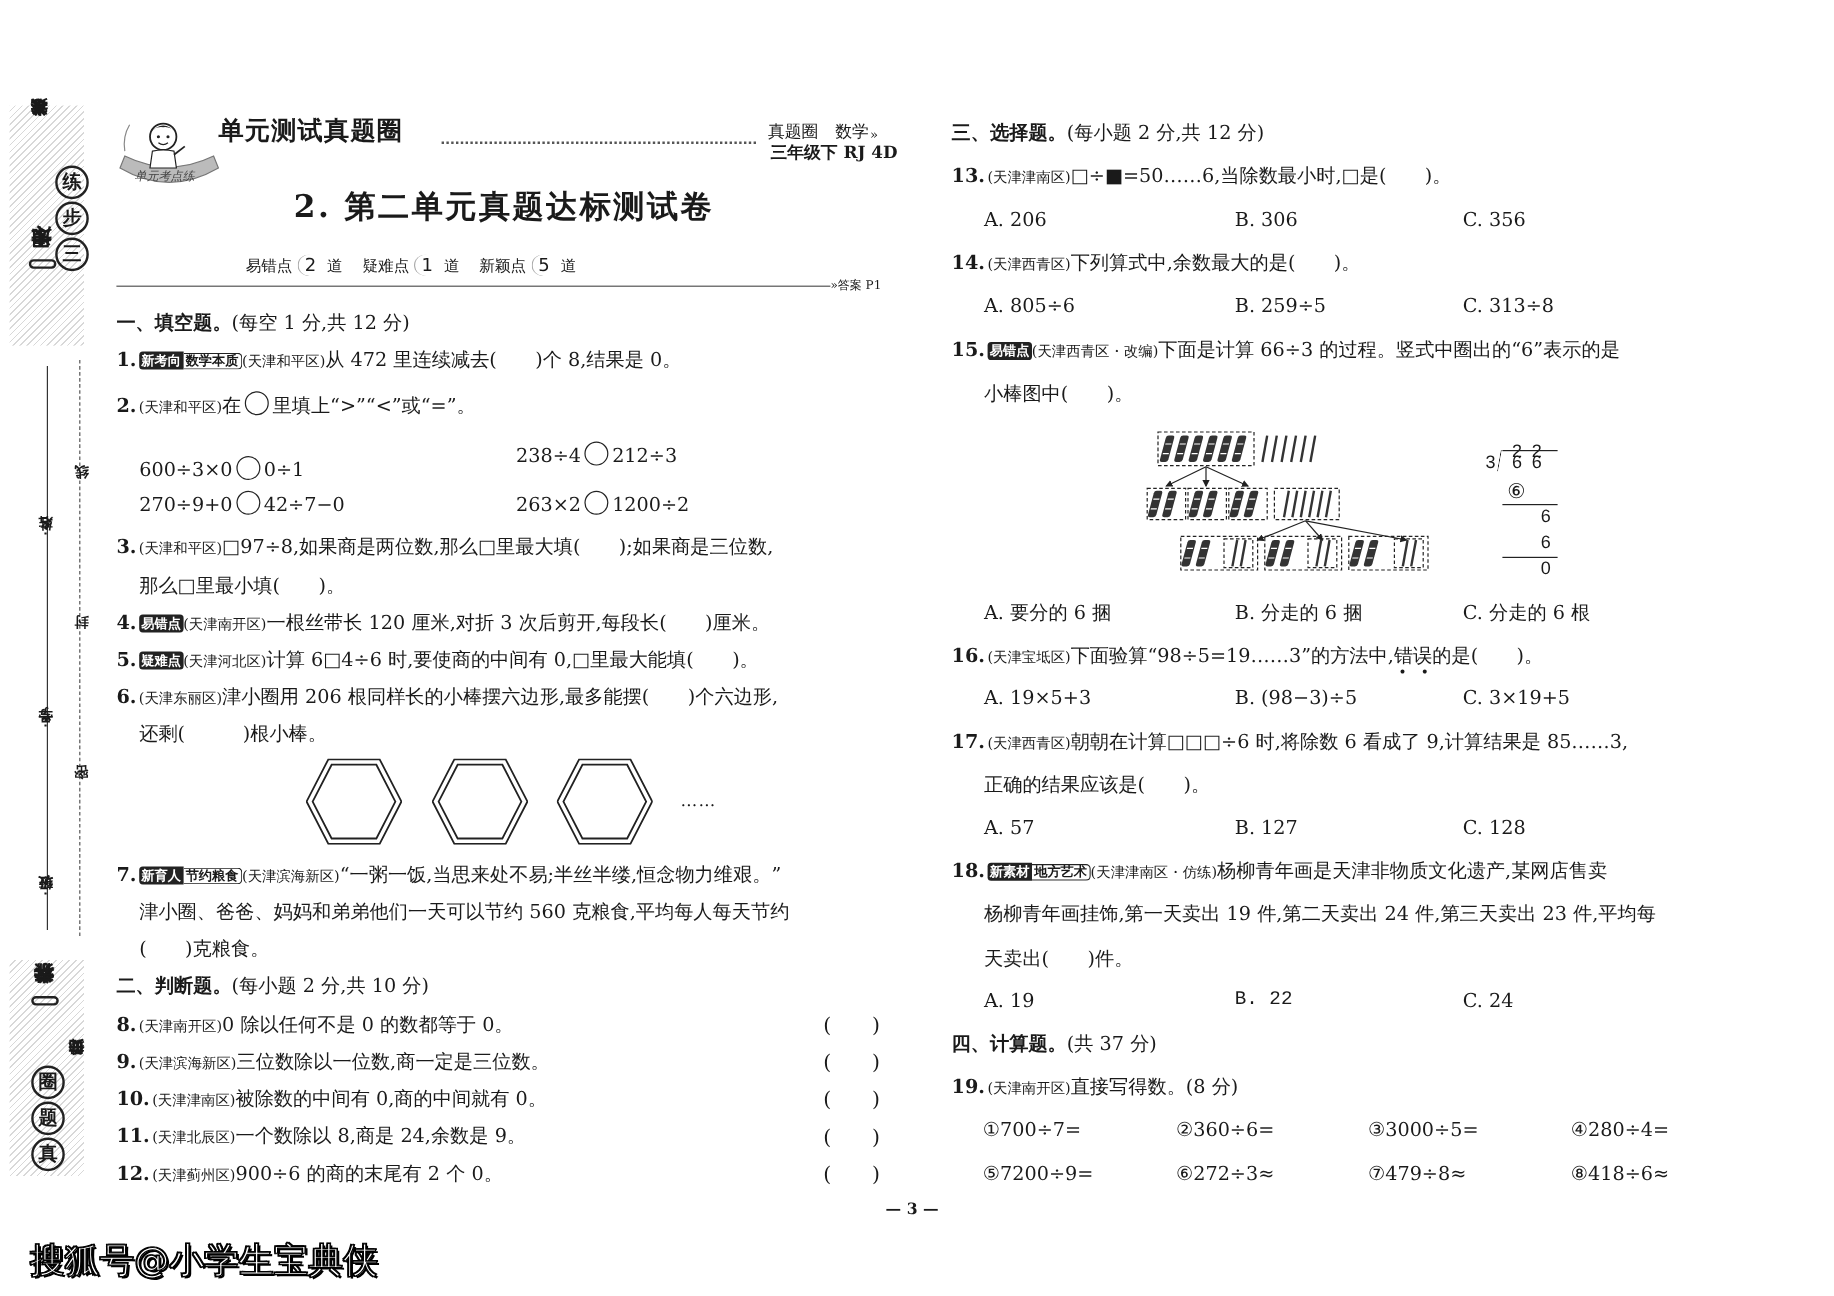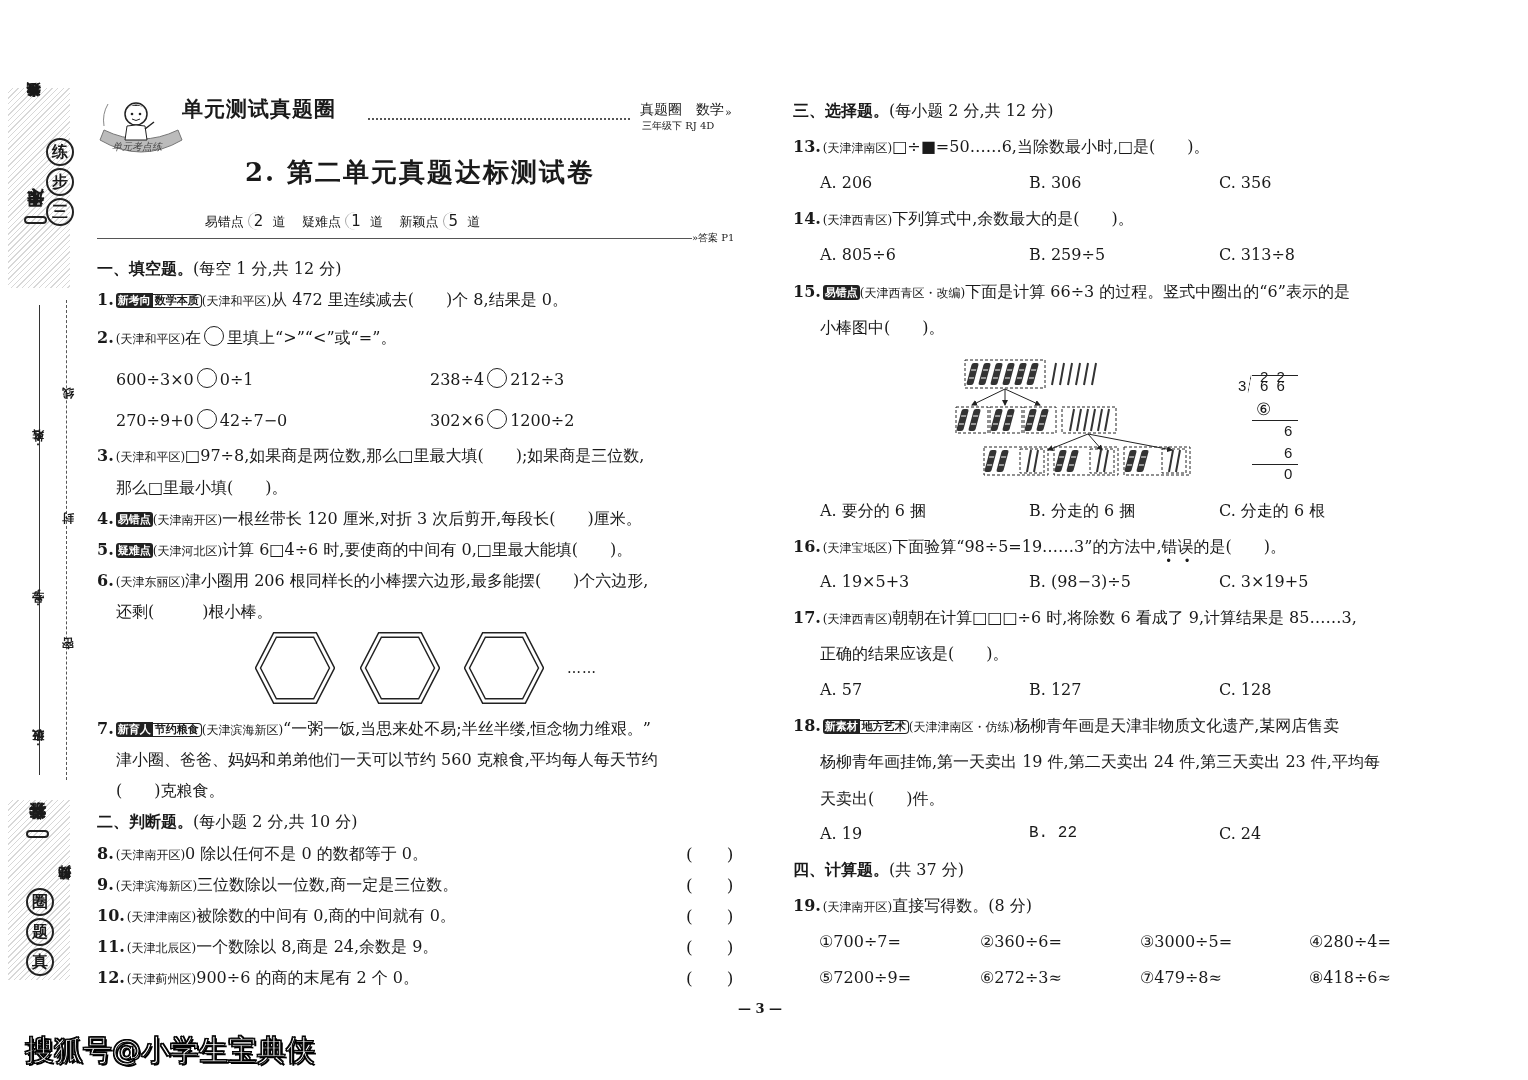--- a/index.html
+++ b/index.html
@@ -14,21 +14,21 @@
   .circ{display:inline-block;width:24px;height:24px;border:2px solid #222;border-radius:50%;
         text-align:center;line-height:24px;font-weight:bold;font-size:16px;}
   .bindline{position:absolute;left:39px;border-left:1px solid #333;}
   .dashline{position:absolute;left:66px;top:300px;height:480px;border-left:1px dashed #555;}
   .bindlabel{position:absolute;font-size:12px;font-weight:bold;writing-mode:vertical-rl;transform:rotate(180deg);font-family:"DejaVu Sans",sans-serif;}
   
   .mascot{position:absolute;left:96px;top:96px;width:90px;height:62px;}
   .hdr-title{position:absolute;left:182px;top:95px;font-size:21px;font-weight:bold;font-family:Liberation Mono, monospace;letter-spacing:1px;}
   .hdr-dots{position:absolute;left:368px;top:118px;width:262px;border-top:2px dotted #555;}
   .hdr-right{position:absolute;left:640px;top:101px;font-size:14px;font-family:"DejaVu Sans",sans-serif;}
-  .hdr-sub{position:absolute;left:642px;top:119px;font-size:10px;}
+  .hdr-sub{position:absolute;left:642px;top:119px;font-size:14px;font-weight:bold;}
   .hdr-arrow{position:absolute;left:725px;top:106px;font-size:11px;}
   .main-title{position:absolute;left:0;width:840px;top:155px;text-align:center;font-size:26px;font-weight:bold;letter-spacing:2px;}
   .counts{position:absolute;left:0;width:685px;top:212px;text-align:center;font-size:13px;font-family:"DejaVu Sans",sans-serif;}
   .counts .n{display:inline-block;border-left:1px solid #aaa;border-radius:50%;padding:0 5px;font-size:15px;}
   .ans-line{position:absolute;left:97px;top:238px;width:595px;border-top:1px solid #555;}
   .ans-ref{position:absolute;left:692px;top:231px;font-size:10px;}
   
   .row{position:absolute;white-space:nowrap;font-size:16px;line-height:20px;}
   .sec{font-weight:bold;font-family:"DejaVu Sans",sans-serif;}
   .sec .note{font-weight:normal;font-family:"DejaVu Serif",serif;}
@@ -122,31 +122,31 @@
   <span>一、填空题。</span><span class="note">(每空 1 分,共 12 分)</span>
 </div>
 
 <div class="row" style="left:97px;top:290px;">
   <span class="qn">1.</span><span class="tag dark">新考向</span><span class="tag light">数学本质</span><span class="src">(天津和平区)</span><span>从 472 里连续减去(　　)个 8,结果是 0。</span>
 </div>
 
 <div class="row" style="left:97px;top:326px;">
   <span class="qn">2.</span><span class="src">(天津和平区)</span><span>在</span><span class="cmp-circle"></span><span>里填上“&gt;”“&lt;”或“=”。</span>
 </div>
-<div class="row" style="left:116px;top:368px;">
+<div class="row" style="left:116px;top:380px;">
   <span>600÷3×0</span><span class="cmp-circle"></span><span>0÷1</span>
 </div>
 <div class="row" style="left:430px;top:368px;">
   <span>238÷4</span><span class="cmp-circle"></span><span>212÷3</span>
 </div>
 <div class="row" style="left:116px;top:409px;">
   <span>270÷9+0</span><span class="cmp-circle"></span><span>42÷7−0</span>
 </div>
 <div class="row" style="left:430px;top:409px;">
-  <span>302×6</span><span class="cmp-circle"></span><span>1200÷2</span>
+  <span>263×2</span><span class="cmp-circle"></span><span>1200÷2</span>
 </div>
 
 <div class="row" style="left:97px;top:446px;">
   <span class="qn">3.</span><span class="src">(天津和平区)</span><span>□97÷8,如果商是两位数,那么□里最大填(　　);如果商是三位数,</span>
 </div>
 <div class="row" style="left:116px;top:478px;">那么□里最小填(　　)。</div>
 
 <div class="row" style="left:97px;top:509px;">
   <span class="qn">4.</span><span class="tag dark solo">易错点</span><span class="src">(天津南开区)</span><span>一根丝带长 120 厘米,对折 3 次后剪开,每段长(　　)厘米。</span>
 </div>

